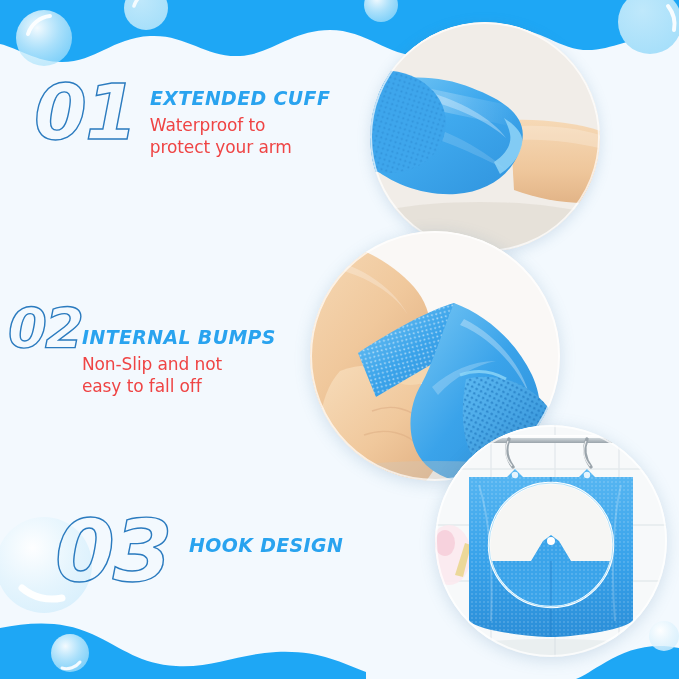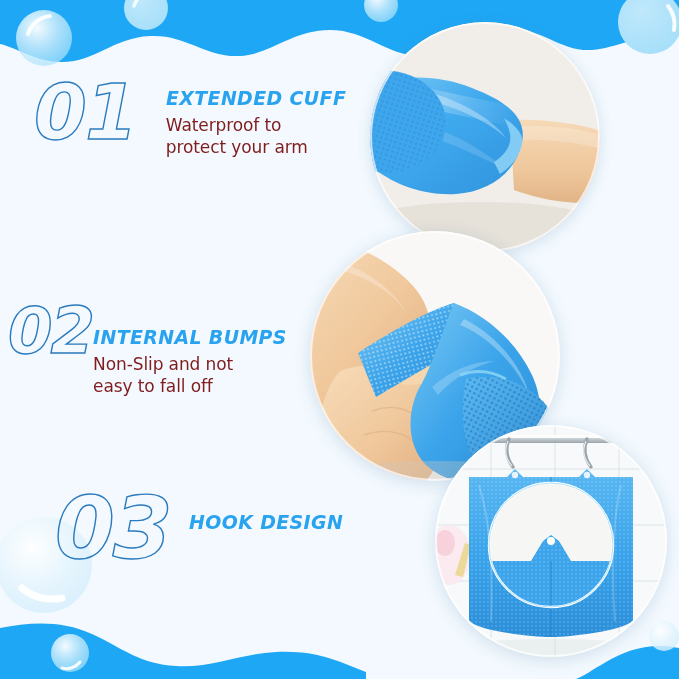--- a/index.html
+++ b/index.html
@@ -12,58 +12,58 @@
   .stage{position:absolute;inset:0;width:679px;height:679px;overflow:hidden;background:#f3f9fe;}
 
   
   .deco{position:absolute;left:0;top:0;width:679px;height:679px;pointer-events:none;}
 
   
   .features{position:absolute;left:0;top:0;width:360px;height:679px;}
   .feature{position:absolute;display:flex;align-items:flex-start;}
   .f1{left:34px;top:78px;}
   .f2{left:8px;top:302px;}
-  .f3{left:55px;top:489px;}
+  .f3{left:55px;top:512px;}
 
   .num{
     position:relative;
     font-family:"DejaVu Sans", sans-serif;
     font-weight:700;font-style:italic;
     letter-spacing:-2px;
     -webkit-text-stroke:1.4px #2b7bbf;
     color:transparent;
     line-height:.92;
     user-select:none;
     flex:0 0 auto;
   }
   .f1 .num{font-size:76px;}
-  .f2 .num{font-size:64px;}
+  .f2 .num{font-size:56px;}
   .f3 .num{font-size:86px;}
 
   .ftext{padding-top:6px;}
-  .f1 .ftext{margin-left:30px;padding-top:9px;}
+  .f1 .ftext{margin-left:14px;padding-top:9px;}
   .f2 .ftext{padding-top:24px;}
   .f3 .ftext{margin-left:18px;padding-top:22px;}
 
   .fhead{
     font-family:"DejaVu Sans", sans-serif;
     font-weight:700;font-style:italic;
     font-size:19.5px;
     letter-spacing:.4px;
     color:#29a3ef;
     white-space:nowrap;
     margin:0 0 5px 0;
     transform:scaleX(.97);
     transform-origin:left center;
   }
   .fbody{
     font-family:"DejaVu Sans", sans-serif;
     font-size:17px;
     line-height:1.28;
-    color:#7f1d1d;
+    color:#ef4444;
     margin:0;
     white-space:pre-line;
     letter-spacing:-.1px;
   }
 
   
   .photo{position:absolute;border-radius:50%;overflow:hidden;}
   .p1{left:370px;top:22px;width:230px;height:230px;
       box-shadow:0 3px 14px rgba(80,130,170,.20);}
   .p2{left:310px;top:231px;width:250px;height:250px;

